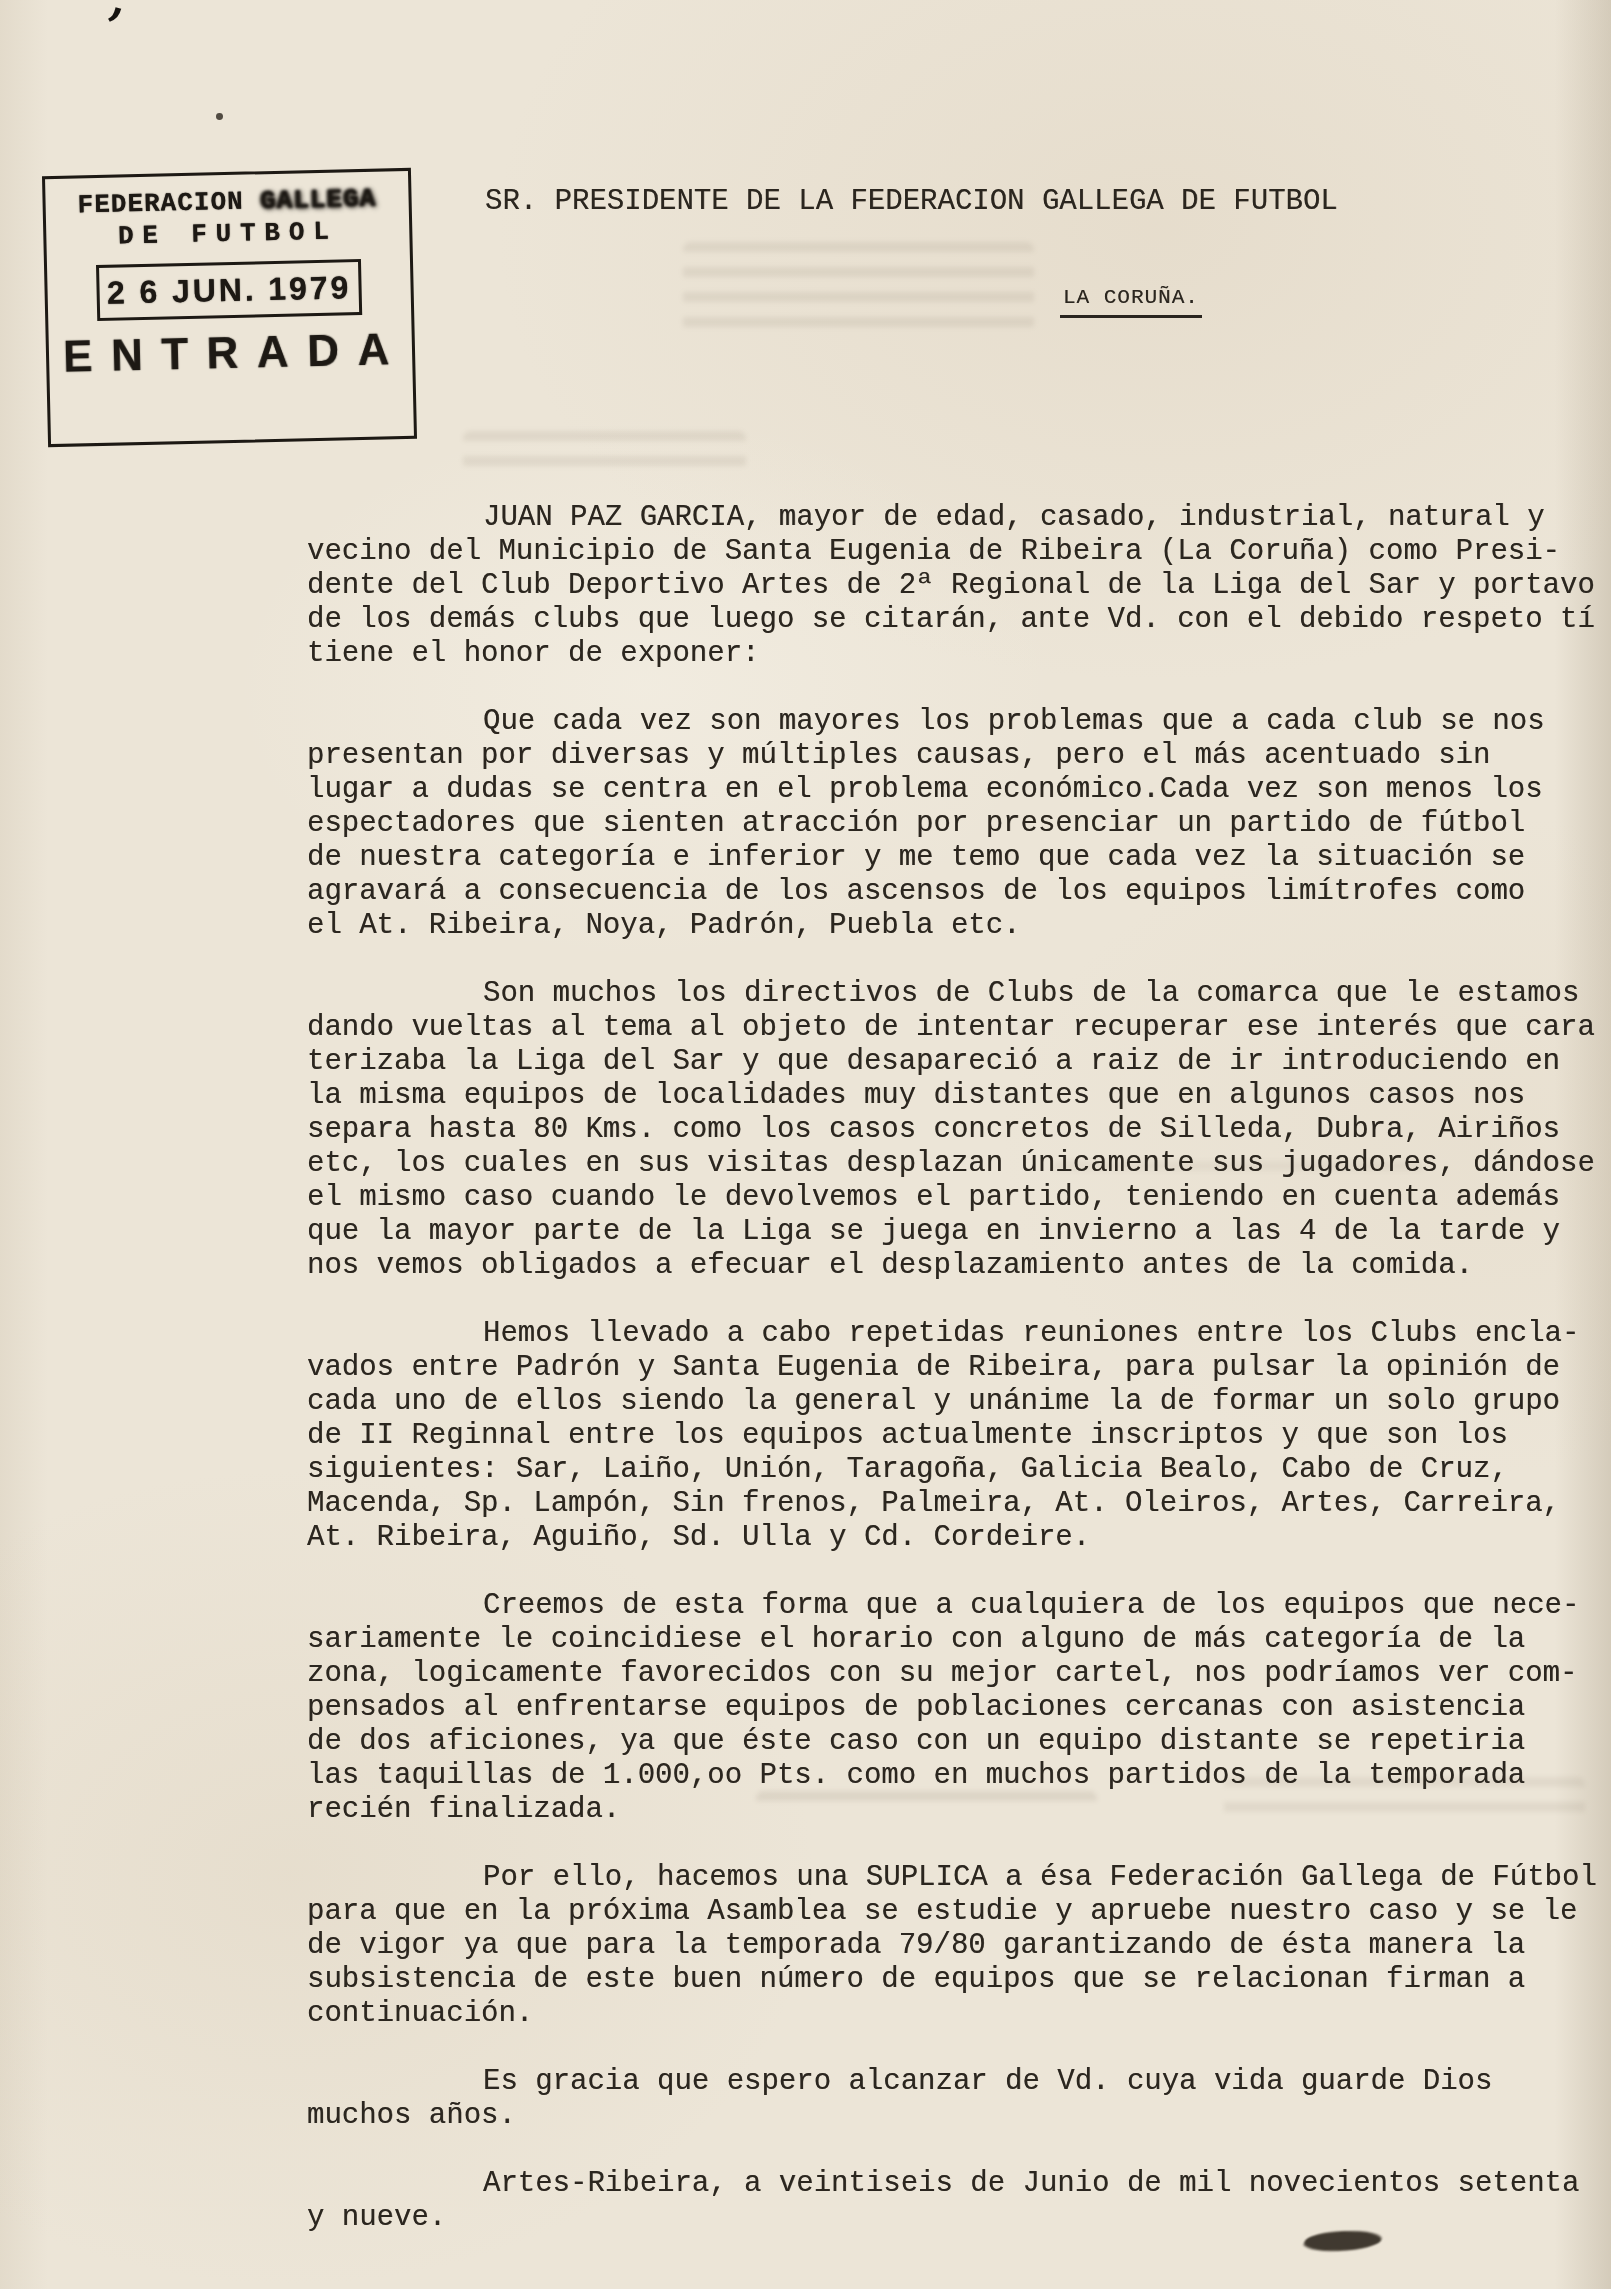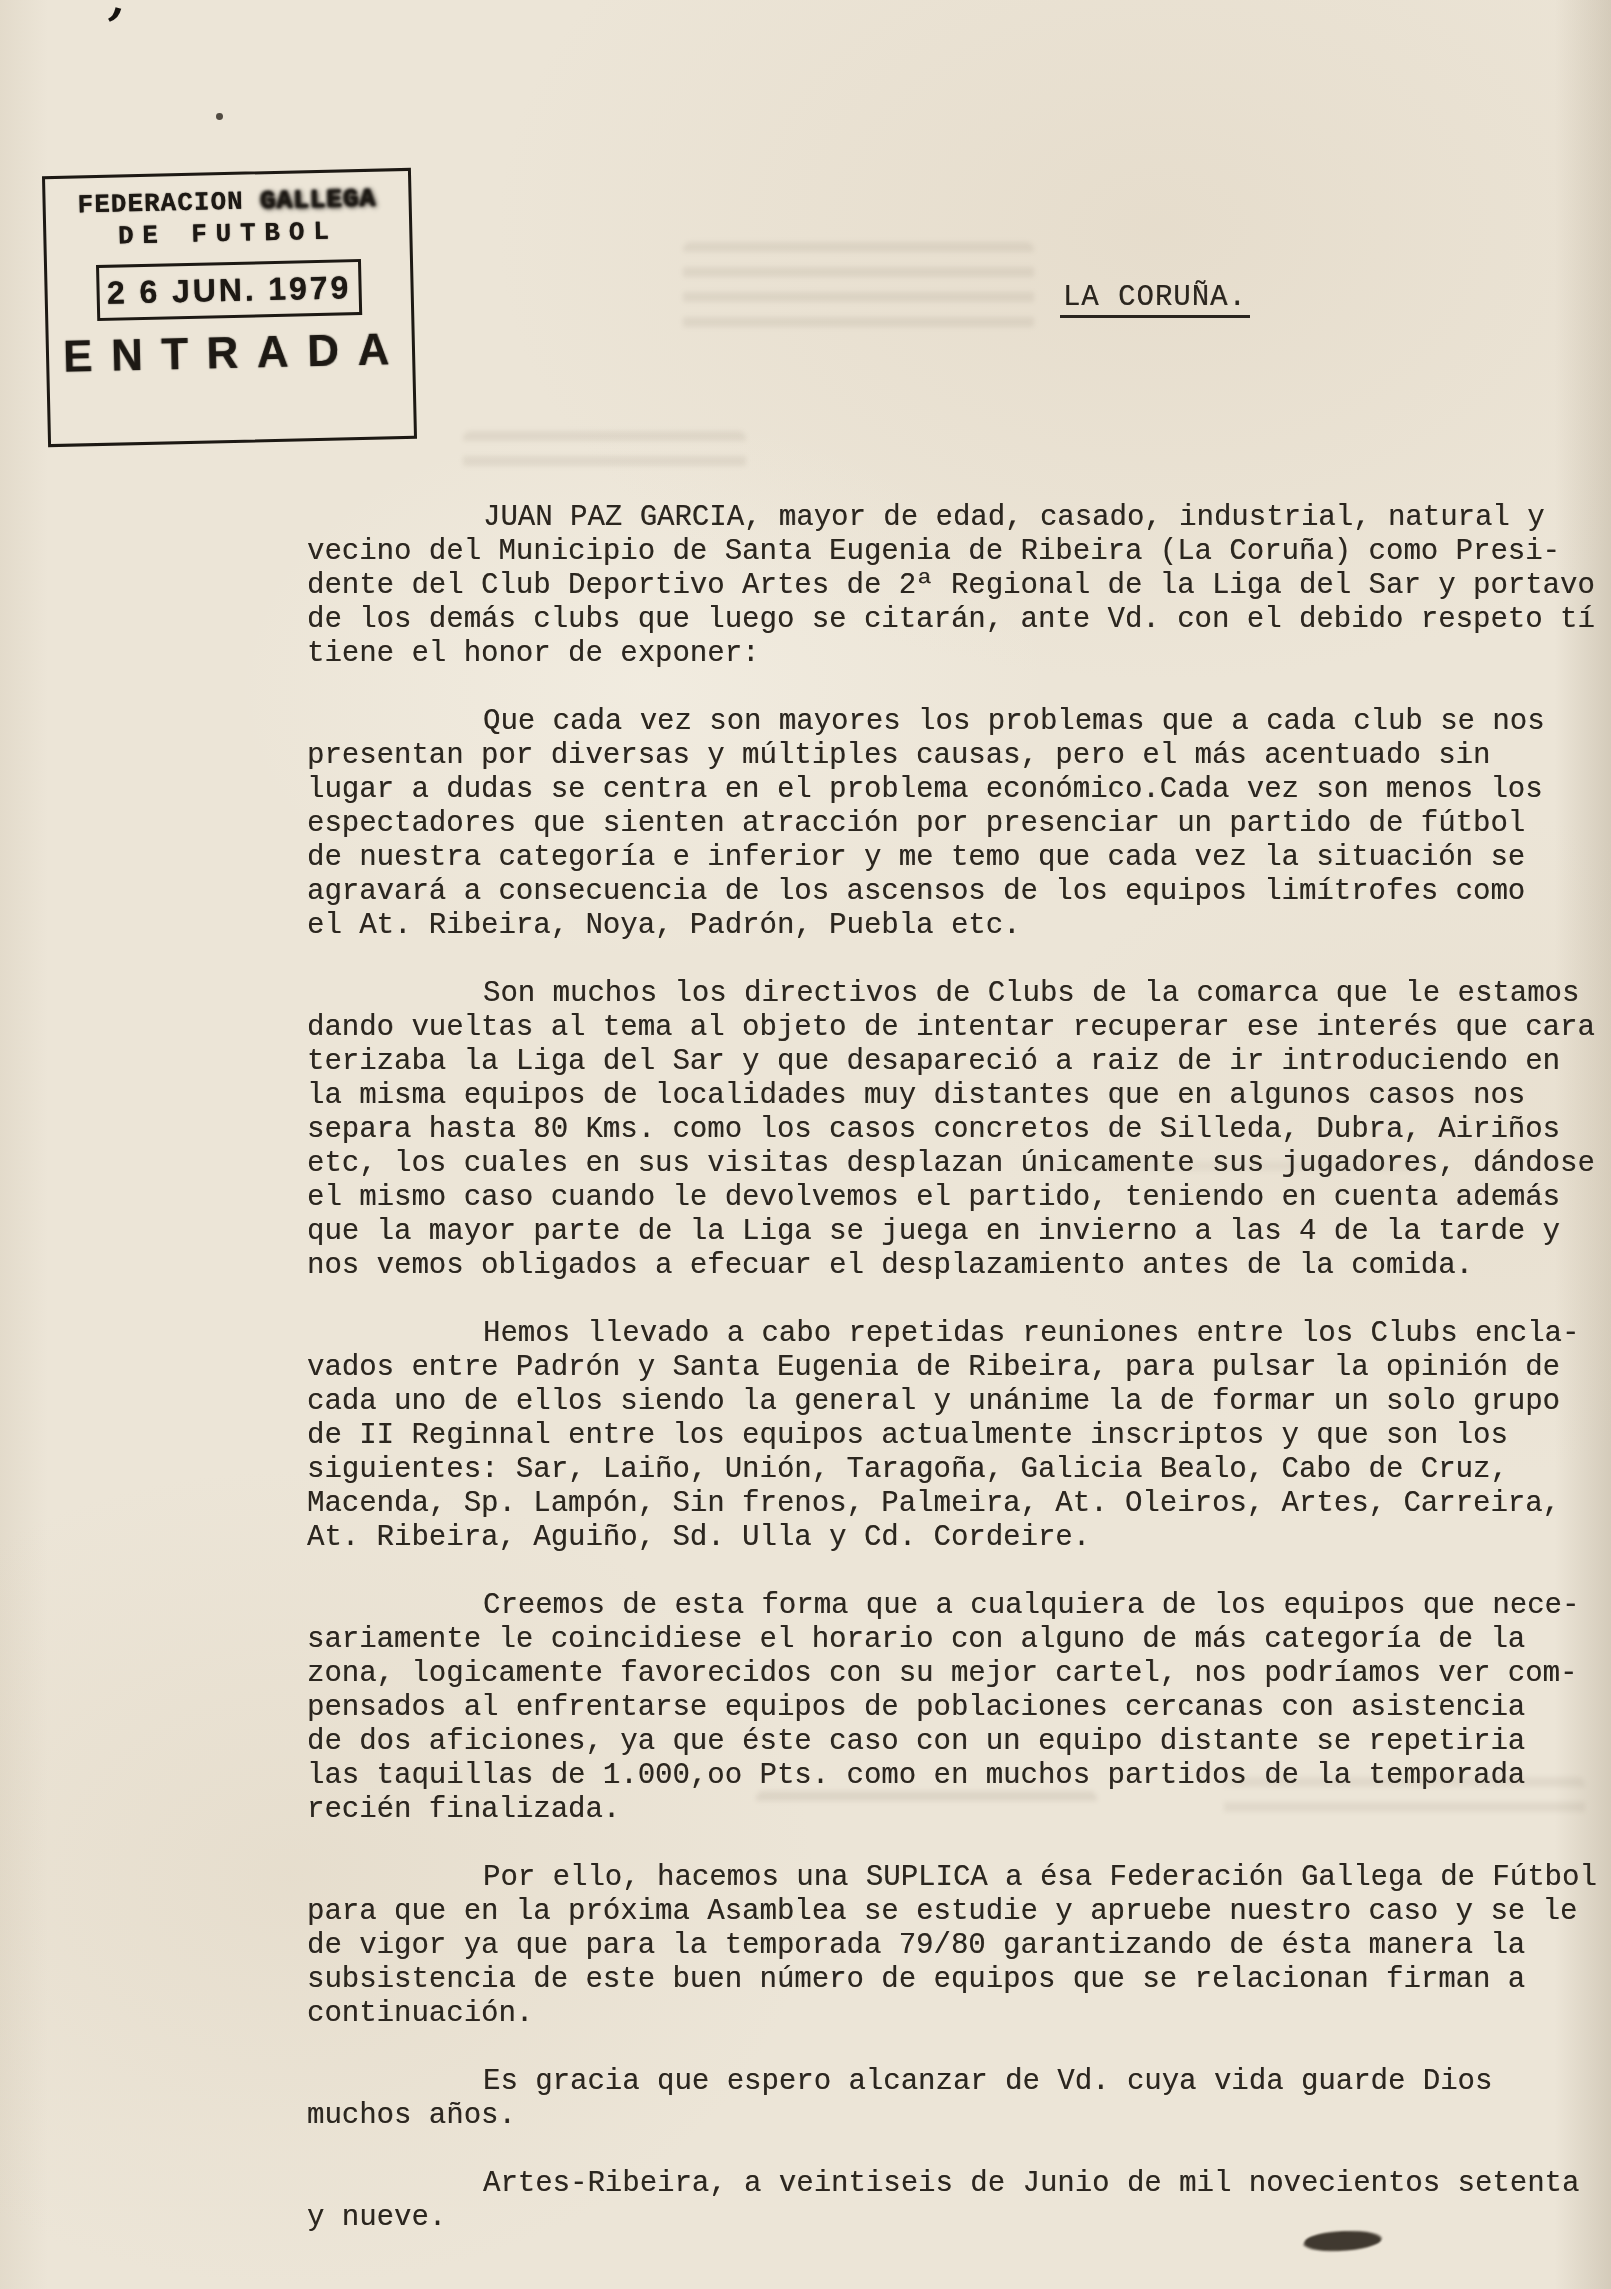--- a/index.html
+++ b/index.html
@@ -48,21 +48,21 @@
     font-family:"Liberation Sans","DejaVu Sans",sans-serif;
     font-size:44px;font-weight:bold;letter-spacing:18.5px;padding-left:9.8px;
     filter:blur(0.4px);
     white-space:nowrap;
   }
 
   
   .addressee{position:absolute;left:485px;top:185px;font-size:29px;line-height:33px;white-space:nowrap;}
   .city{
     position:absolute;left:1060px;top:282px;
-    font-size:29px;line-height:32px;letter-spacing:1px;white-space:nowrap;
+    font-size:21px;line-height:32px;letter-spacing:1px;white-space:nowrap;
     border-bottom:3.9px solid #2a251f;
     padding:0 2.9px 1px 2.9px;
   }
 
   
   .letter-body{
     position:absolute;left:307px;top:501px;width:1326px;
     font-size:29px;line-height:34px;
   }
   .paragraph{margin:0 0 34px 0;}
@@ -116,20 +116,21 @@
       <span>FEDERACION</span>
       <span class="smudged">GALLEGA</span>
     </div>
     <div class="stamp-line2">DE FUTBOL</div>
     <div class="stamp-datebox">
       <div class="stamp-date">2 6 JUN. 1979</div>
     </div>
     <div class="stamp-entrada">ENTRADA</div>
   </div>
 
+  <div class="addressee typed">SR. PRESIDENTE DE LA FEDERACION GALLEGA DE FUTBOL</div>
   <div class="city typed">LA CORUÑA.</div>
 
   <div class="letter-body typed">
       <div class="paragraph">
         <div class="line first">JUAN PAZ GARCIA, mayor de edad, casado, industrial, natural y</div>
         <div class="line">vecino del Municipio de Santa Eugenia de Ribeira (La Coruña) como Presi-</div>
         <div class="line">dente del Club Deportivo Artes de 2ª Regional de la Liga del Sar y portavo</div>
         <div class="line">de los demás clubs que luego se citarán, ante Vd. con el debido respeto tí</div>
         <div class="line">tiene el honor de exponer:</div>
       </div>

